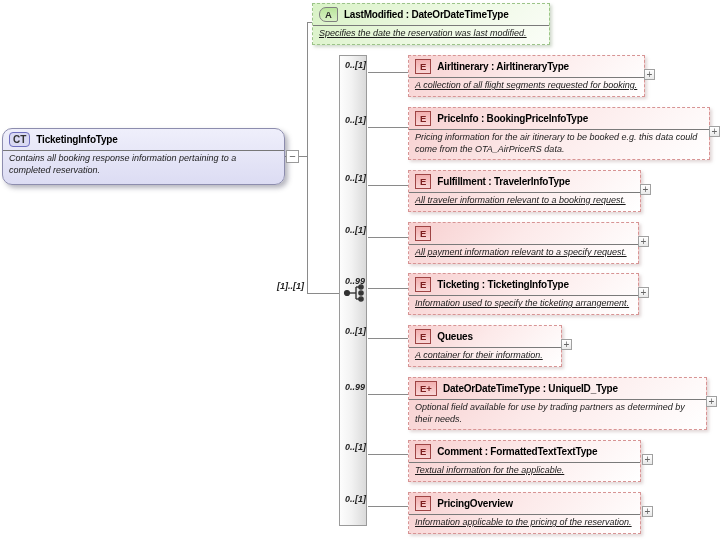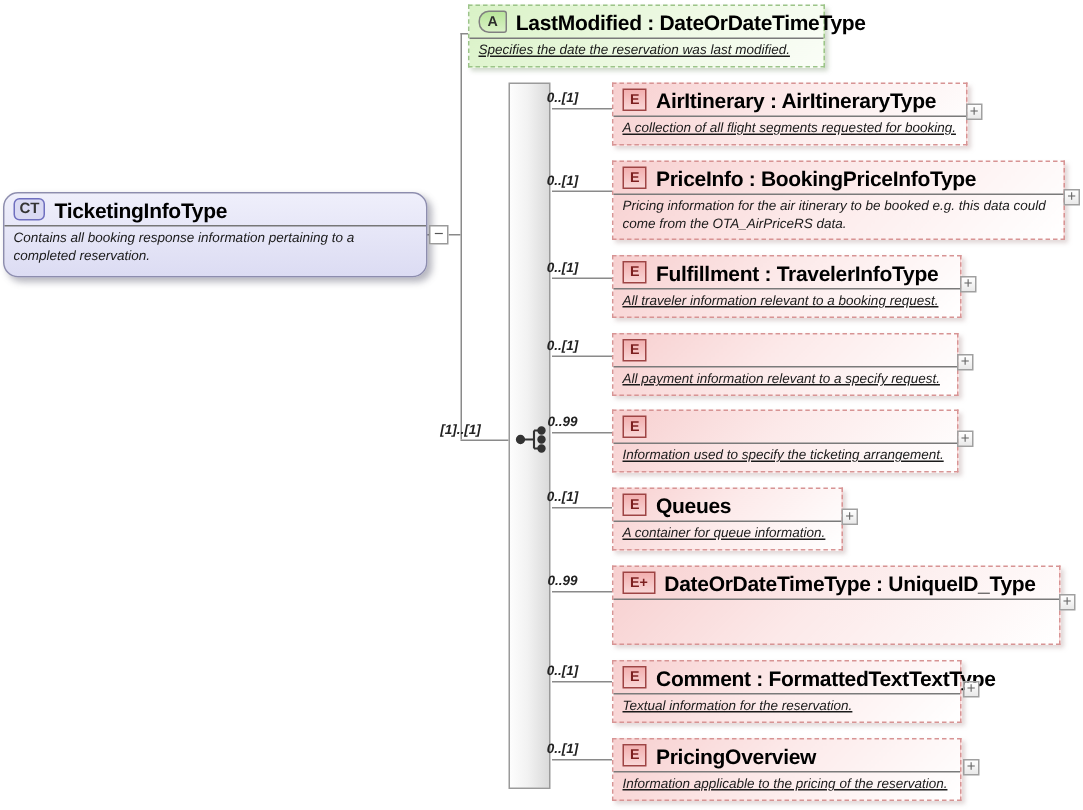--- a/index.html
+++ b/index.html
@@ -30,26 +30,26 @@
   
   .e-box{position:absolute;
     background:linear-gradient(135deg,#f7cfcf 0%,#fce9e9 45%,#ffffff 100%);
     border:1px dashed #d79494;
     box-shadow:2px 2px 3px rgba(170,140,140,0.35);}
   .e-badge{background:linear-gradient(180deg,#f2afaf,#f9d6d6);border:1px solid #9e4444;color:#7c1f1f;
     font-weight:bold;font-size:9.5px;height:13px;line-height:13px;padding:0 4px;white-space:nowrap;}
 
   .title-row{display:flex;align-items:center;gap:6px;height:21px;padding:0 6px;
     border-bottom:1px solid #7a7a7a;}
-  .box-title{font-weight:bold;font-size:14px;letter-spacing:-0.2px;color:#000;white-space:nowrap;text-align:center;}
+  .box-title{font-weight:bold;font-size:10px;letter-spacing:-0.2px;color:#000;white-space:nowrap;text-align:center;}
   .annot{padding:2px 6px;font-size:9px;font-style:italic;color:#1a1a1a;line-height:1.3;}
   .annot.nowrap{white-space:nowrap;text-decoration:underline;}
 
   .card-label{position:absolute;font-size:9px;font-weight:bold;font-style:italic;color:#222;
-    text-align:center;width:60px;}
+    text-align:left;width:60px;}
 
   .plus-btn{position:absolute;width:11px;height:11px;box-sizing:border-box;
     background:linear-gradient(180deg,#ffffff,#e9e9e9);border:1px solid #a0a0a0;
     color:#666;font-size:10px;line-height:9px;text-align:center;padding:0;}
   .minus-btn{position:absolute;left:286px;top:150px;width:13px;height:13px;box-sizing:border-box;
     background:#ffffff;border:1px solid #9a9a9a;color:#555;
     font-size:11px;line-height:10px;text-align:center;}
 
   .seq-bar{position:absolute;left:339px;top:55px;width:28px;height:471px;box-sizing:border-box;
     border:1px solid #9a9a9a;
@@ -149,48 +149,50 @@
     <div class="title-row">
       <span class="e-badge">E</span>
     </div>
     <div class="annot nowrap">All payment information relevant to a specify request.</div>
   </div>
   <div class="plus-btn" style="left:638px;top:236px;">+</div>
 
   <div class="e-box" style="left:408px;top:273px;width:229px;height:40px;">
     <div class="title-row">
       <span class="e-badge">E</span>
+      <span class="box-title">Ticketing : TicketingInfoType</span>
     </div>
     <div class="annot nowrap">Information used to specify the ticketing arrangement.</div>
   </div>
   <div class="plus-btn" style="left:638px;top:287px;">+</div>
 
   <div class="e-box" style="left:408px;top:325px;width:152px;height:40px;">
     <div class="title-row">
       <span class="e-badge">E</span>
       <span class="box-title">Queues</span>
     </div>
-    <div class="annot nowrap">A container for queue information.</div>
+    <div class="annot nowrap">A container for their information.</div>
   </div>
   <div class="plus-btn" style="left:561px;top:339px;">+</div>
 
   <div class="e-box" style="left:408px;top:377px;width:297px;height:51px;">
     <div class="title-row">
       <span class="e-badge">E+</span>
       <span class="box-title">DateOrDateTimeType : UniqueID_Type</span>
     </div>
+    <div class="annot">Optional field available for use by trading partners as determined by their needs.</div>
   </div>
   <div class="plus-btn" style="left:706px;top:396px;">+</div>
 
   <div class="e-box" style="left:408px;top:440px;width:231px;height:40px;">
     <div class="title-row">
       <span class="e-badge">E</span>
       <span class="box-title">Comment : FormattedTextTextType</span>
     </div>
-    <div class="annot nowrap">Textual information for the reservation.</div>
+    <div class="annot nowrap">Textual information for the applicable.</div>
   </div>
   <div class="plus-btn" style="left:642px;top:454px;">+</div>
 
   <div class="e-box" style="left:408px;top:492px;width:231px;height:40px;">
     <div class="title-row">
       <span class="e-badge">E</span>
       <span class="box-title">PricingOverview</span>
     </div>
     <div class="annot nowrap">Information applicable to the pricing of the reservation.</div>
   </div>

